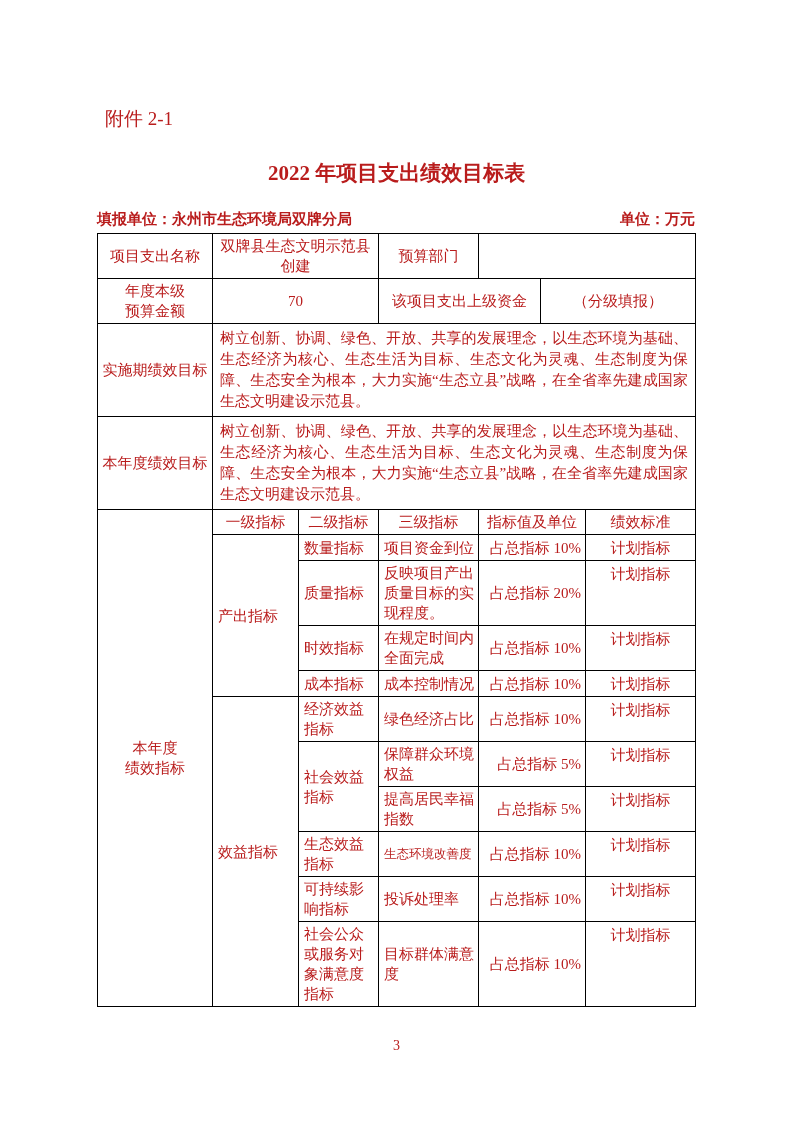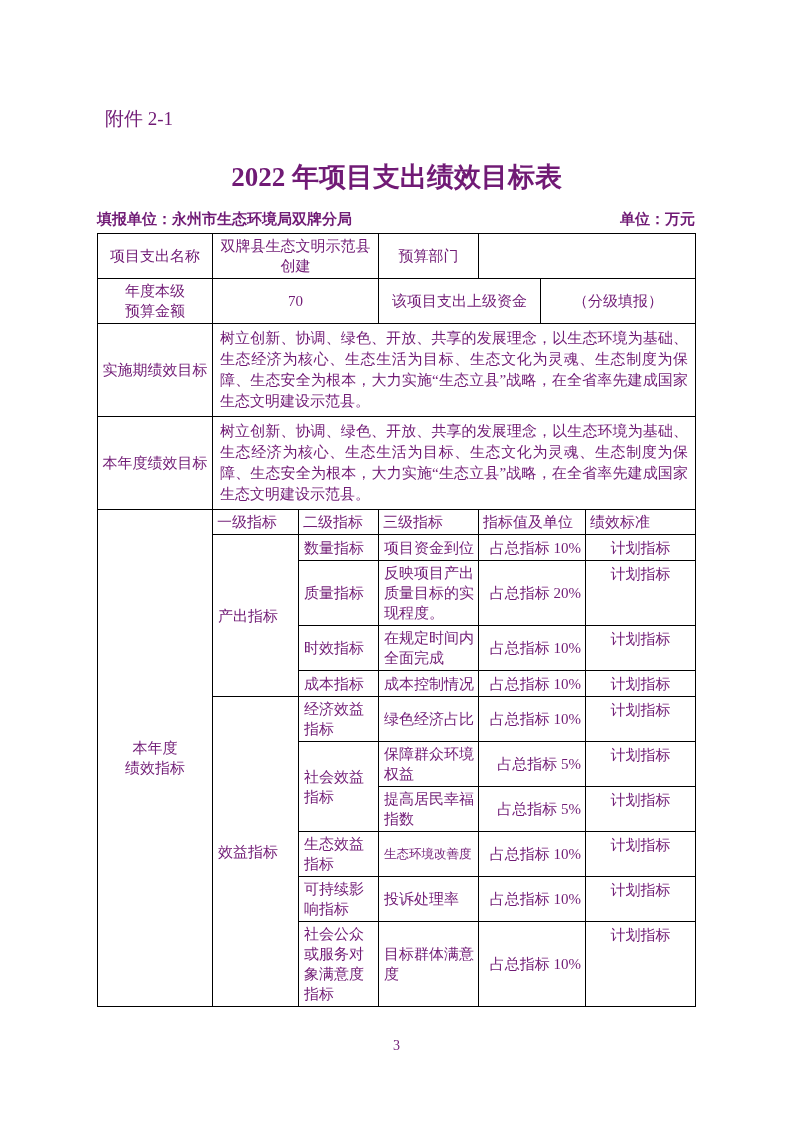--- a/index.html
+++ b/index.html
@@ -3,30 +3,30 @@
 <meta charset="utf-8">
 <style>
   * { margin:0; padding:0; box-sizing:border-box; }
   html,body { background:#888; }
   .page {
     position:relative;
     width:793px; height:1122px;
     margin:0 auto;
     background:#ffffff;
     font-family:"Liberation Serif","DejaVu Serif",serif;
-    color:#701a75;
+    color:#b91c1c;
     overflow:hidden;
   }
   .attachment {
     position:absolute; left:105px; top:106px;
     font-size:19px;
   }
   .doc-title {
     position:absolute; left:0; top:159px; width:793px;
-    text-align:center; font-size:27px; font-weight:bold;
+    text-align:center; font-size:21px; font-weight:bold;
   }
   .meta-row {
     position:absolute; left:97px; top:210px; width:598px;
     display:flex; justify-content:space-between; align-items:baseline;
     font-size:15px; font-weight:bold;font-family:Liberation Mono, monospace;
   }
   .tables { position:absolute; left:97px; top:233px; width:598px; }
   table {
     border-collapse:collapse; table-layout:fixed;
     width:598px; font-size:15px; line-height:20px;
@@ -38,21 +38,21 @@
     overflow:hidden;
     word-break:break-all;
   }
   table.ind { margin-top:-1px; }
   .c   { text-align:center; }
   .l   { text-align:left; padding-left:5px; }
   .val { text-align:right; padding-left:9px; }
   .para { text-align:justify; padding:4px 7px; line-height:21px; }
   .pre { white-space:pre-line; }
   .std { text-align:center; vertical-align:top; padding-top:3px; }
-  .hdr { text-align:left; }
+  .hdr { text-align:center; }
   .compress { font-size:12.5px; white-space:nowrap; letter-spacing:0; }
   .page-number {
     position:absolute; left:0; top:1038px; width:793px;
     text-align:center; font-size:14px;
   }
 </style>
 </head>
 <body>
 
 <div class="page">

